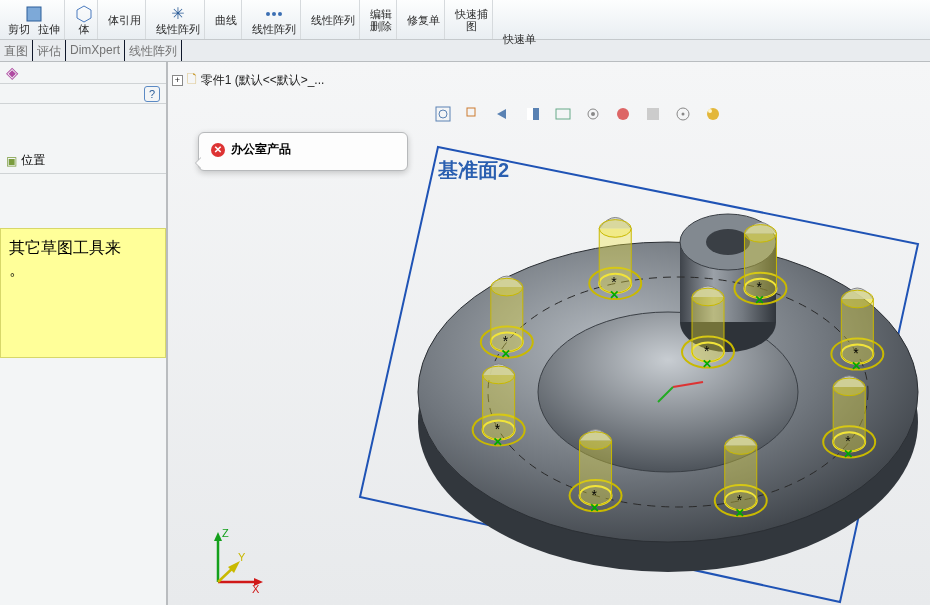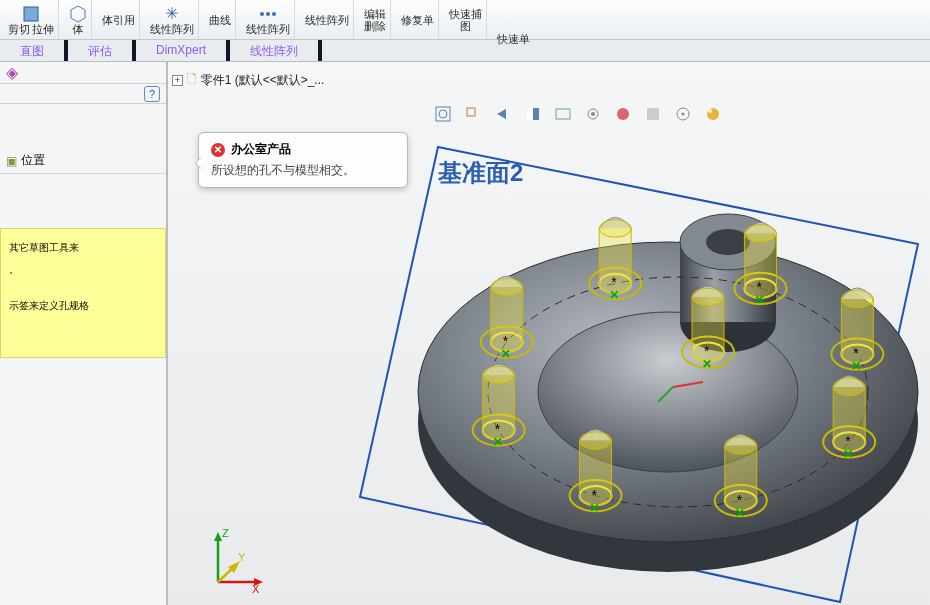--- a/index.html
+++ b/index.html
@@ -13,36 +13,36 @@
   display: flex;
   align-items: center;
   padding: 0 4px;
   gap: 6px;
   font-size: 12px;
   color: #2b2b2b;
 }
 .ribbon .grp { display: flex; flex-direction: column; align-items: center; padding: 0 4px; border-right: 1px solid #d6dadd; height: 100%; justify-content: center; }
 .ribbon .grp:last-child { border-right: none; margin-top: 39px; }
 .ribbon .ico { width: 18px; height: 18px; display: flex; align-items: center; justify-content: center; }
-.ribbon .lbls { display: flex; gap: 2px; }
+.ribbon .lbls { display: flex; gap: 8px; }
 .ribbon .lbl { font-size: 11px; line-height: 12px; text-align: center; }
 .ribbon svg { display: block; }
 
 
 .tabstrip {
   height: 22px;
   background: #e9ecef;
   border-bottom: 1px solid #b9bdc0;
   display: flex;
   font-size: 12px;
 }
 .tabstrip .tab {
-  padding: 3px 20px;
-  border-right: 4px solid #0f172a;
-  color: #8b5cf6;
+  padding: 3px 4px;
+  border-right: 1px solid #0f172a;
+  color: #737373;
   cursor: pointer;
 }
 
 
 .main { display: flex; height: calc(605px - 40px - 22px); }
 .side {
   width: 168px;
   background: #f3f5f6;
   border-right: 2px solid #b9bcbf;
   display: flex;
@@ -68,21 +68,21 @@
   display: flex;
   align-items: center;
   padding: 4px 6px;
   border-bottom: 1px solid #cfd3d5;
   font-size: 12px;
 }
 .side .spacer2 { height: 54px; }
 .side .tips {
   background: #ffff99;
   border: 1px solid #d7d76a;
-  font-size: 10px;
+  font-size: 16px;
   padding: 8px;
   line-height: 22px;
   height: 130px;
 }
 
 
 .viewport {
   flex: 1;
   position: relative;
   background: linear-gradient(#f5f6f7, #e8eaec);
@@ -148,21 +148,21 @@
   display: flex; align-items: center; justify-content: center;
   font-weight: bold;
 }
 .tooltip .msg { color: #444; }
 
 
 .planelabel {
   position: absolute;
   top: 95px; left: 270px;
   color: #2a5fb0;
-  font-size: 24px;
+  font-size: 20px;
   font-weight: bold;
 }
 
 
 .model {
   position: absolute;
   inset: 0;
 }
 
 
@@ -253,21 +253,20 @@
     <div class="spacer1"></div>
     <div class="loc">
       <span style="color:#7a9c3d;margin-right:4px">▣</span>
       <span>位置</span>
     </div>
     <div class="spacer2"></div>
     <div class="tips">
       <div>其它草图工具来</div>
       <div>。</div>
       <div style="height:14px"></div>
-      <div>示签来定义孔规格</div>
     </div>
   </div>
 
   <div class="viewport">
 
     <div class="crumb">
       <span class="plus">+</span>
       <span style="color:#c79a2e">🗋</span>
       <span>零件1 (默认&lt;&lt;默认&gt;_...</span>
     </div>
@@ -330,21 +329,20 @@
         </span>
     </div>
 
     <div class="planelabel">基准面2</div>
 
     <div class="tooltip">
       <div class="hd">
         <span class="erricon">✕</span>
         <span>办公室产品</span>
       </div>
-      <div class="msg">所设想的孔不与模型相交。</div>
     </div>
 
     <svg class="model" viewBox="0 0 762 543">
       <defs>
         <radialGradient id="disk" cx="40%" cy="35%" r="70%">
           <stop offset="0%" stop-color="#b6bcc2"></stop>
           <stop offset="60%" stop-color="#70767d"></stop>
           <stop offset="100%" stop-color="#3d4248"></stop>
         </radialGradient>
         <linearGradient id="cyl" x1="0" y1="0" x2="1" y2="0">

